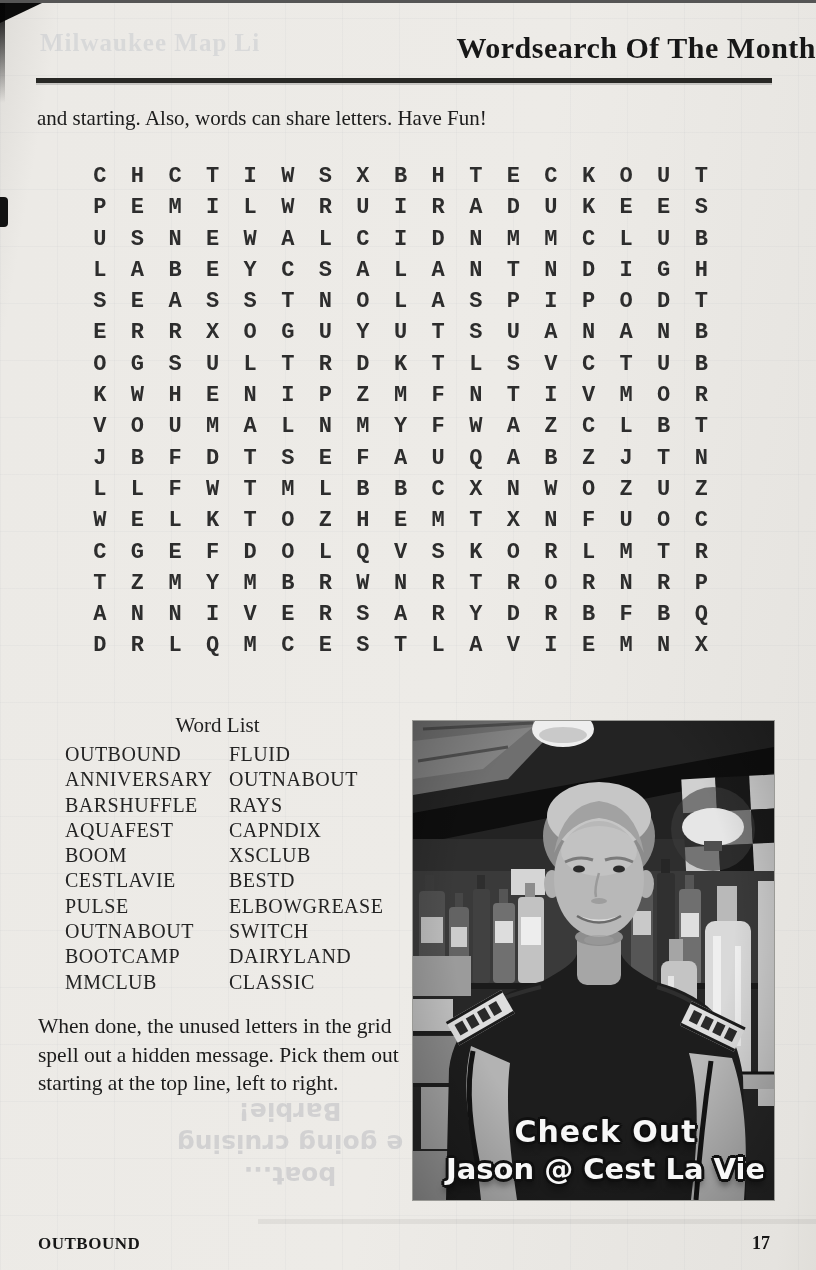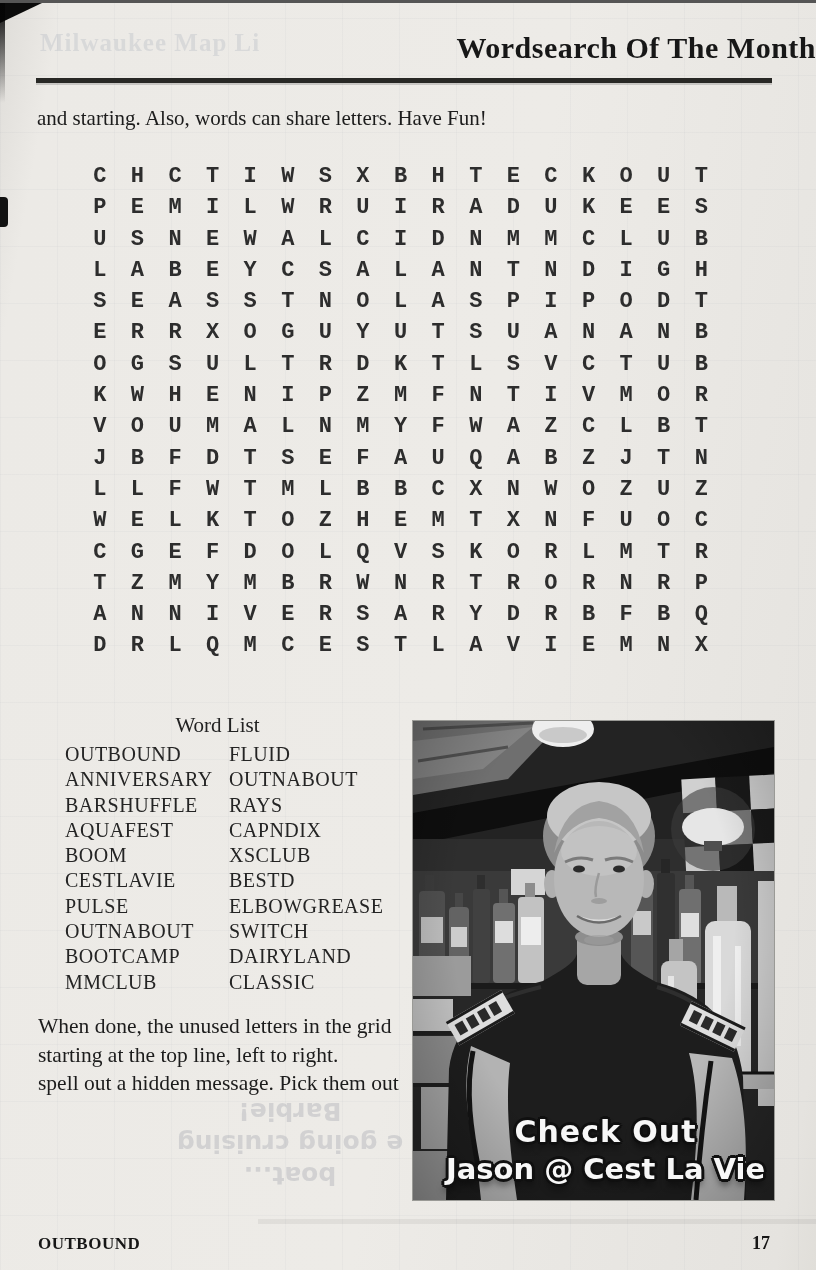--- a/index.html
+++ b/index.html
@@ -415,22 +415,22 @@
       <div>XSCLUB</div>
       <div>BESTD</div>
       <div>ELBOWGREASE</div>
       <div>SWITCH</div>
       <div>DAIRYLAND</div>
       <div>CLASSIC</div>
     </div>
 
   <div class="note">
     <div>When done, the unused letters in the grid</div>
+    <div>spell out a hidden message. Pick them out</div>
     <div>starting at the top line, left to right.</div>
-    <div>spell out a hidden message. Pick them out</div>
   </div>
 
   <div class="photo">
     <svg width="361" height="479" viewBox="0 0 361 479">
 
       <g>
         <rect x="0" y="0" width="361" height="178" fill="#232323"></rect>
         <polygon points="0,0 150,0 95,58 0,74" fill="#6f6f6f"></polygon>
         <polygon points="0,20 120,6 70,48 0,58" fill="#838383"></polygon>
         <line x1="10" y1="8" x2="120" y2="2" stroke="#4c4c4c" stroke-width="3"></line>

